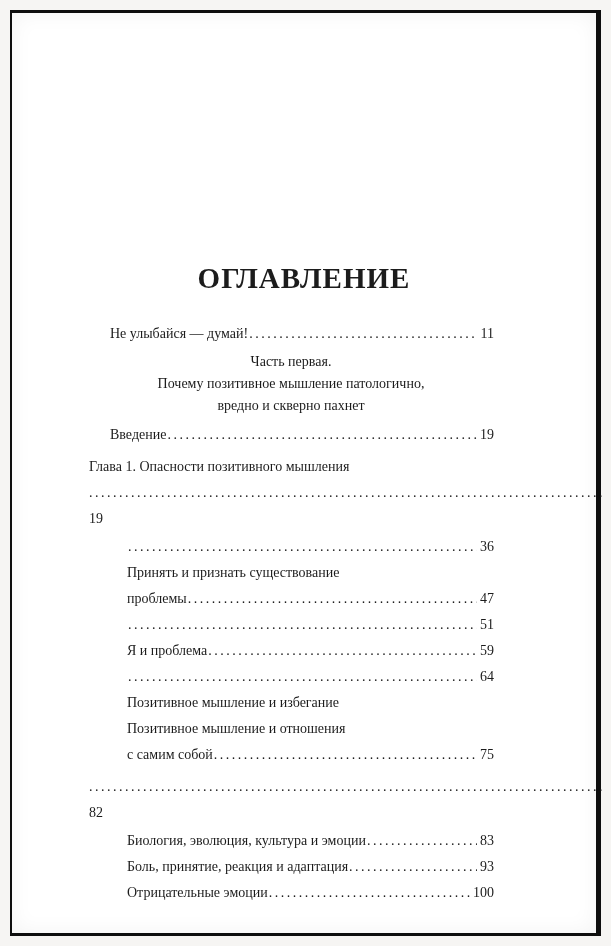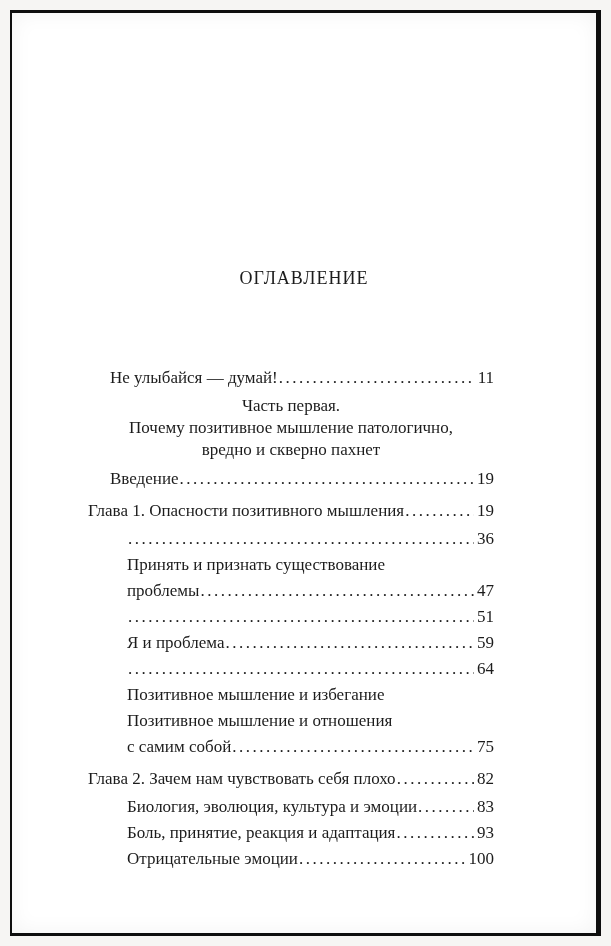--- a/index.html
+++ b/index.html
@@ -29,50 +29,50 @@
     background: #ffffff;
     border-style: solid;
     border-color: #0e0e0e;
     border-width: 3px 5px 3px 2px;
     box-shadow: inset 0 0 22px rgba(0,0,0,0.05);
     box-sizing: border-box;
   }
   .title {
     margin: 250px 0 0 0;
     text-align: center;
-    font-size: 18px;
-    font-weight: normal;
+    font-size: 29px;
+    font-weight: bold;
     letter-spacing: 1px;
     line-height: 30px;
   }
   .toc {
     width: 406px;
-    margin: 72px 0 0 76px;
-    font-size: 17px;
+    margin: 28px 0 0 76px;
+    font-size: 14px;
   }
   .row {
     display: flex;
     align-items: baseline;
     line-height: 26px;
   }
   .row .lbl { white-space: pre; }
   .row .dots {
     flex: 1;
     overflow: hidden;
     white-space: nowrap;
     letter-spacing: 2.5px;
     margin: 0 3px 0 1px;
   }
   .row .dots::before {
     content: "......................................................................................";
   }
   .row .num { white-space: nowrap; }
   .lvl-entry   { margin-left: 22px; }
   .lvl-sub     { margin-left: 39px; }
-  .lvl-chapter { margin-left: 0; margin-top: 6px; margin-bottom: 2px; }
+  .lvl-chapter { margin-left: 0; margin-top: 6px; margin-bottom: 2px; flex-direction: column; }
   .part {
     text-align: center;
     line-height: 22px;
     margin: 4px 0 5px 0;
   }
 </style>
 </head>
 <body>
 
 <div class="scan-frame">
@@ -146,21 +146,20 @@
         <span class="lbl">Позитивное мышление и отношения</span>
       </div>
 
       <div class="row lvl-sub">
         <span class="lbl">с самим собой</span>
         <span class="dots"></span>
         <span class="num">75</span>
       </div>
 
       <div class="row lvl-chapter">
-        <span class="lbl">Глава 2. Зачем нам чувствовать себя плохо</span>
         <span class="dots"></span>
         <span class="num">82</span>
       </div>
 
       <div class="row lvl-sub">
         <span class="lbl">Биология, эволюция, культура и эмоции</span>
         <span class="dots"></span>
         <span class="num">83</span>
       </div>
 

